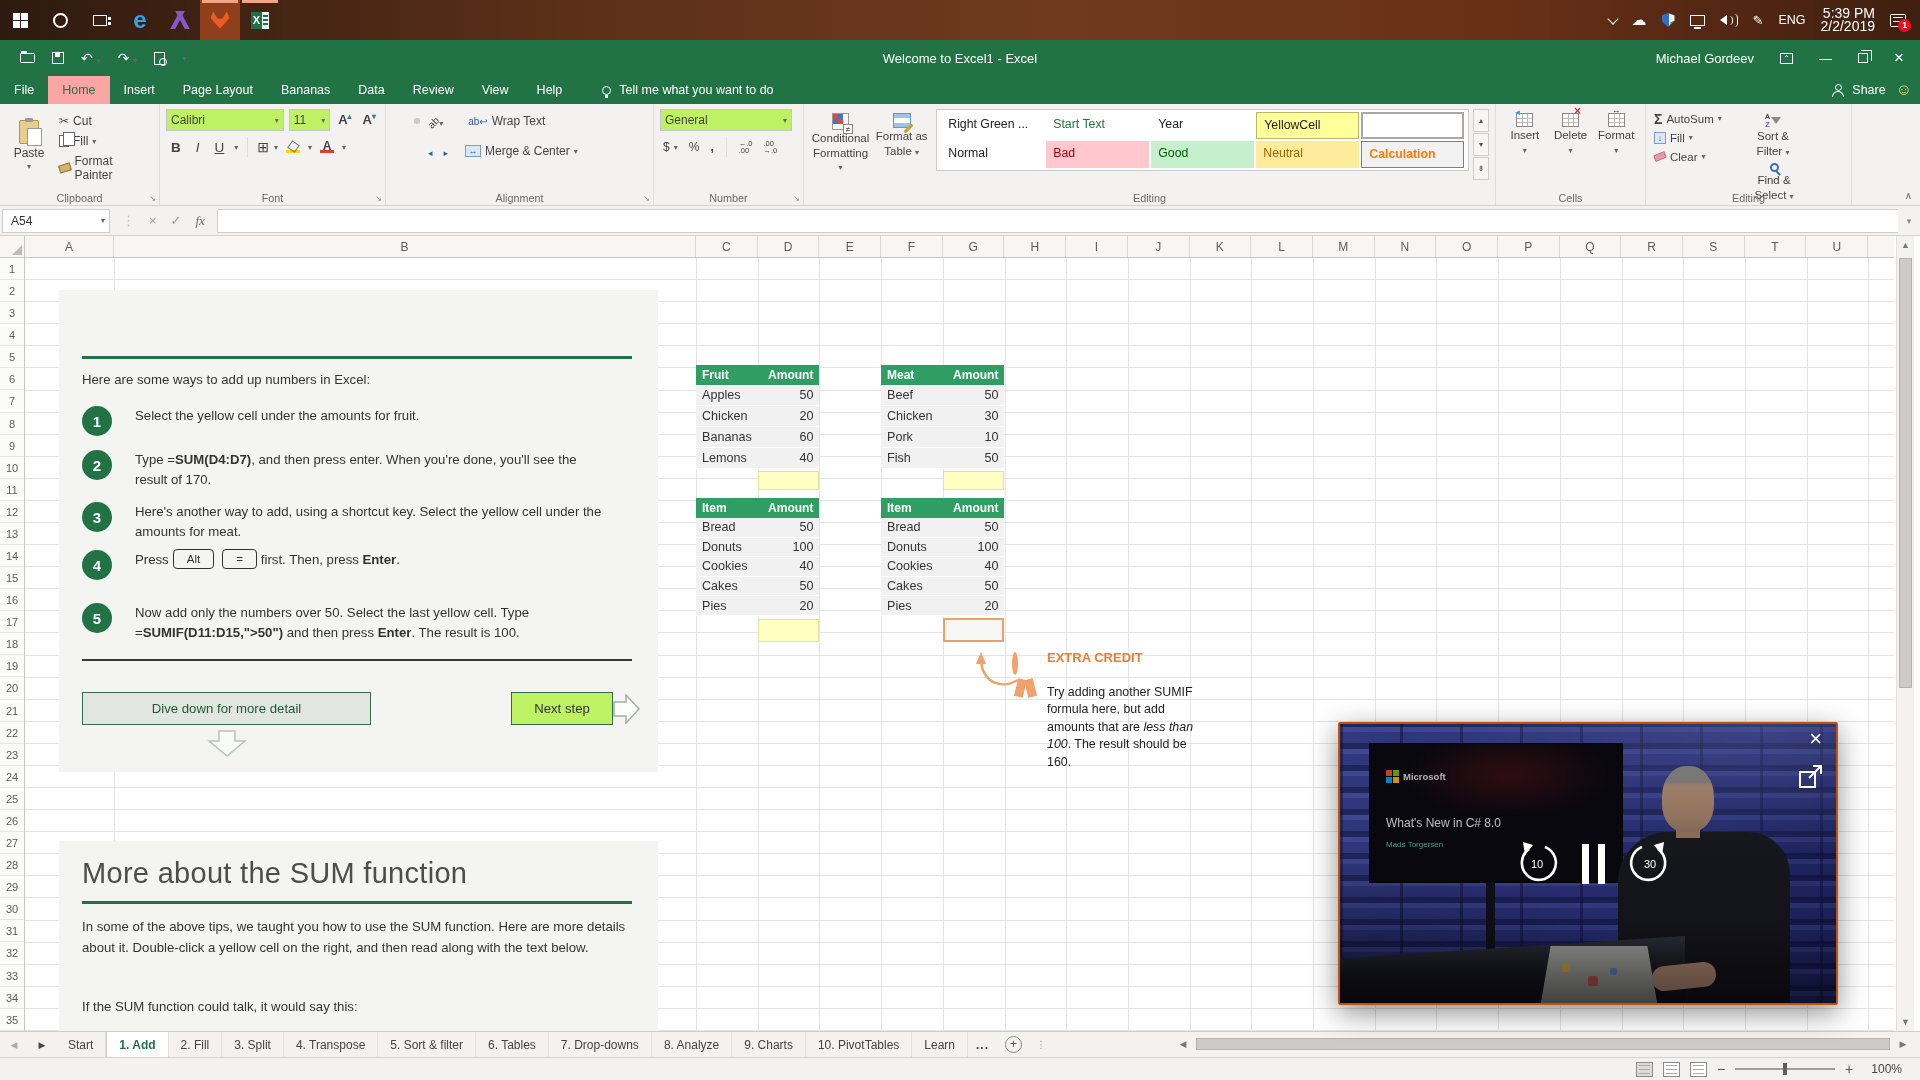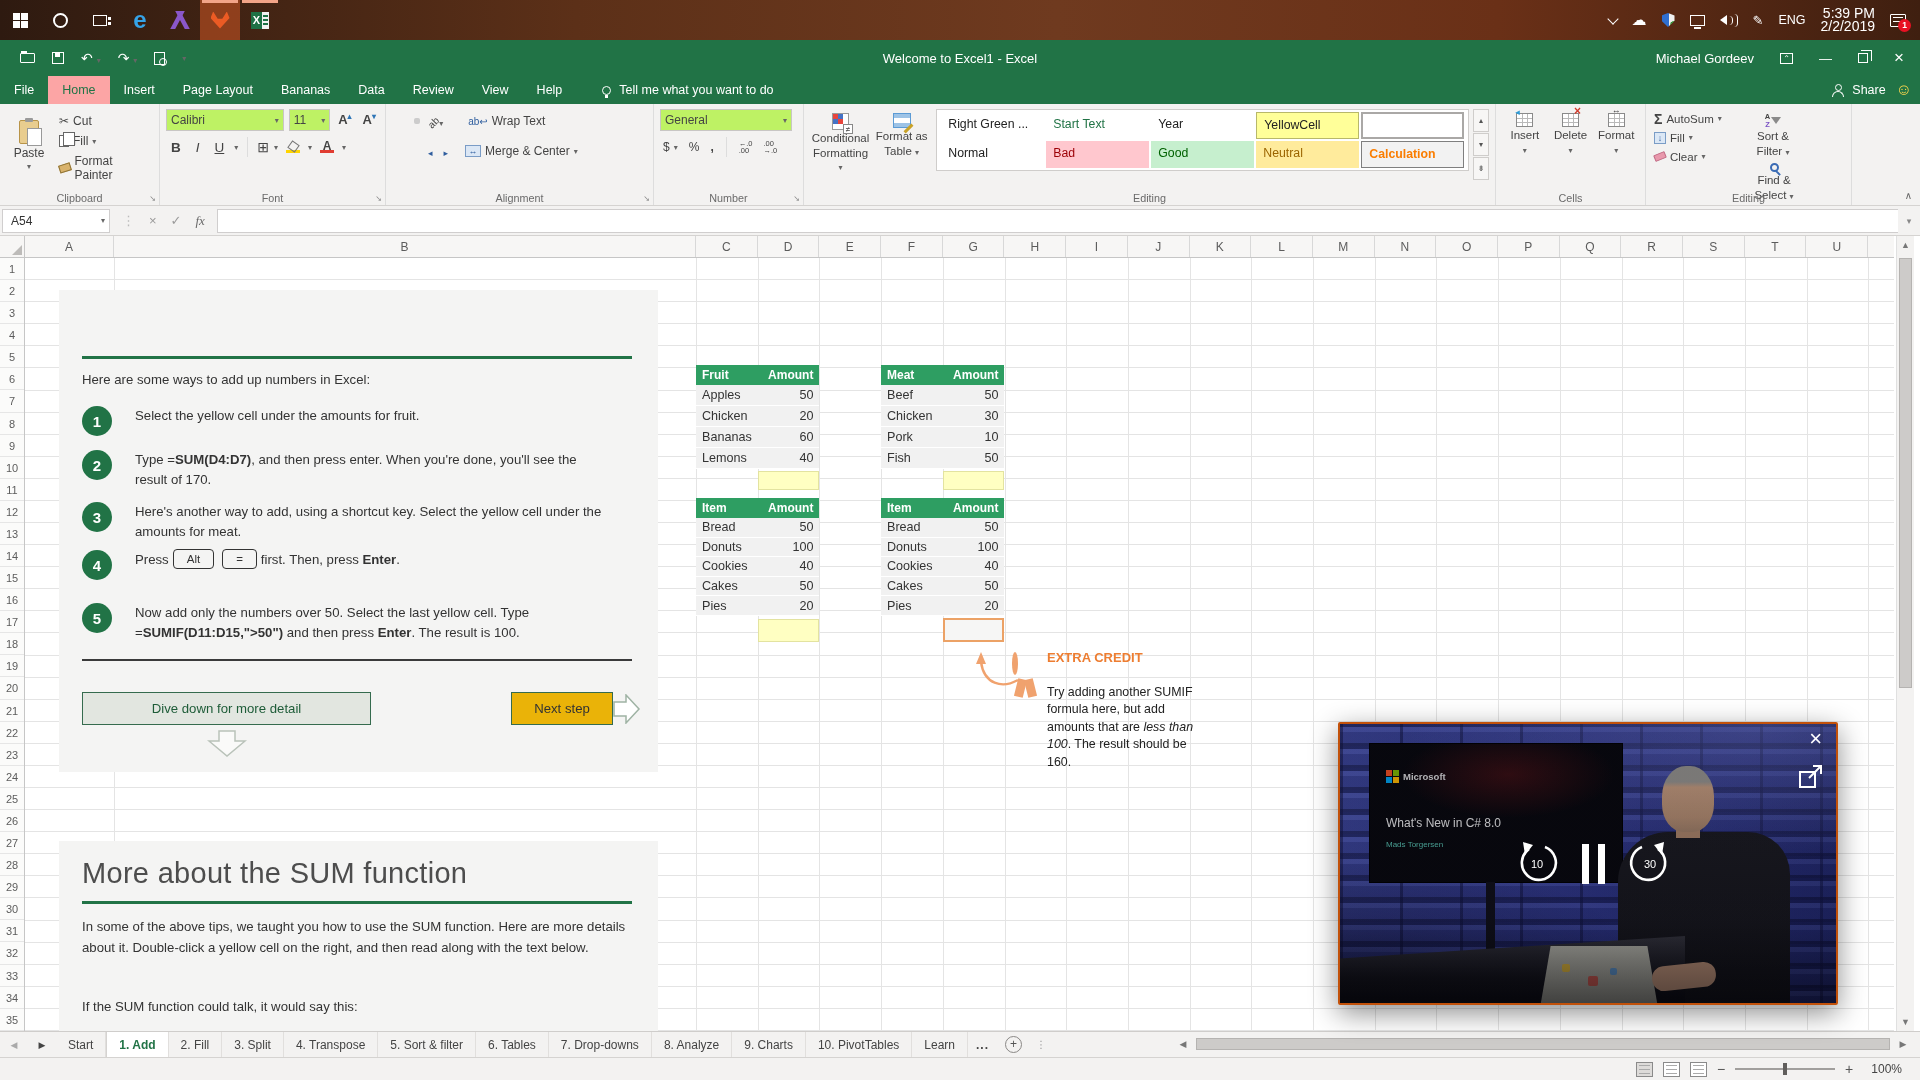--- a/index.html
+++ b/index.html
@@ -164,21 +164,21 @@
   #card2{left:59px;top:583px;width:599px;height:190px}
   .c-title{position:absolute;left:23px;font-size:29px;font-weight:300;color:#4d4d4d;letter-spacing:.3px;white-space:nowrap}
   .c-rule{position:absolute;left:23px;width:550px;height:3px;background:#217346}
   .c-text{position:absolute;left:23px;font-size:13.2px;color:#333;line-height:20.5px}
   .step{position:absolute;left:23px;display:flex;gap:23px}
   .stepnum{flex:none;width:30px;height:30px;border-radius:50%;background:#217346;color:#fff;font-size:15px;font-weight:bold;display:flex;align-items:center;justify-content:center}
   .steptext{width:474px;font-size:13.2px;color:#333;line-height:20.4px}
   .kbd{display:inline-block;border:1px solid #333;border-radius:4px;padding:0 13px;font-size:11.5px;line-height:18px;margin:0 4px;background:#f4f4f3;position:relative;top:-1px}
   .c-div{position:absolute;left:23px;width:550px;height:2px;background:#3a3a3a}
   #dive-btn{position:absolute;left:23px;top:402px;width:289px;height:33px;background:#e2e6e0;border:1px solid #356b4e;color:#1e5c38;font-size:13.2px;display:flex;align-items:center;justify-content:center}
-  #next-btn{position:absolute;left:452px;top:402px;width:102px;height:33px;background:#eab308;border:1px solid #356b4e;color:#333;font-size:13.2px;display:flex;align-items:center;justify-content:center}
+  #next-btn{position:absolute;left:452px;top:402px;width:102px;height:33px;background:#bef264;border:1px solid #356b4e;color:#333;font-size:13.2px;display:flex;align-items:center;justify-content:center}
   
   .xtable{position:absolute;width:123.4px;z-index:5;font-size:12.6px}
   .thead{display:flex;justify-content:space-between;align-items:center;height:20px;background:#2e9e62;color:#fff;font-weight:bold;padding:0 6px;font-size:12px}
   .trow{display:flex;justify-content:space-between;align-items:center;background:#f1f1f1;border-bottom:1px solid #fff;padding:0 6px;color:#333}
   .t19 .trow{height:21px}
   .t196 .trow{height:19.6px}
   .tfoot{margin-left:61.7px;width:61.7px;background:#ffffc2;border:1px solid #e3e3a0}
   .tfoot.sel{background:#f6f6f5;border:2.5px solid #eca266}
   
   #extra{position:absolute;left:1047px;top:392px;width:158px;z-index:5}

